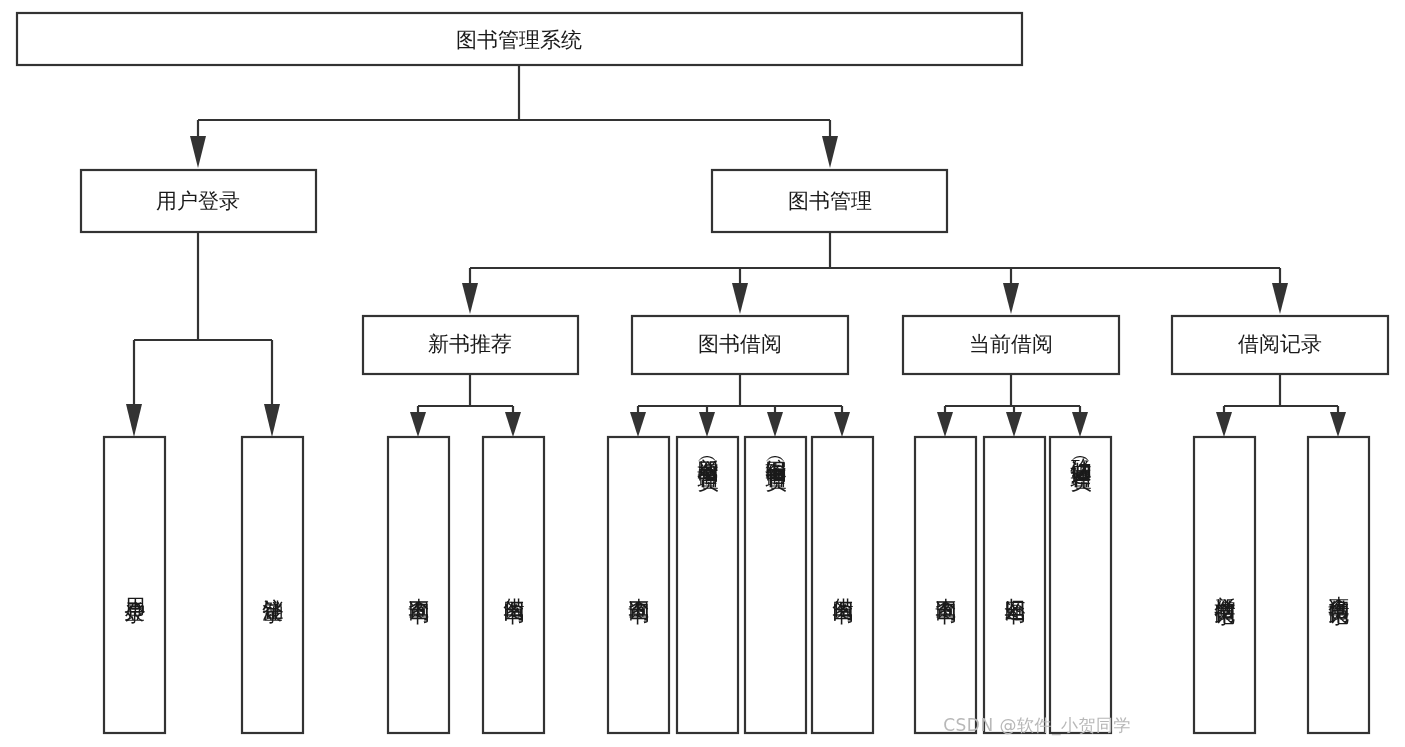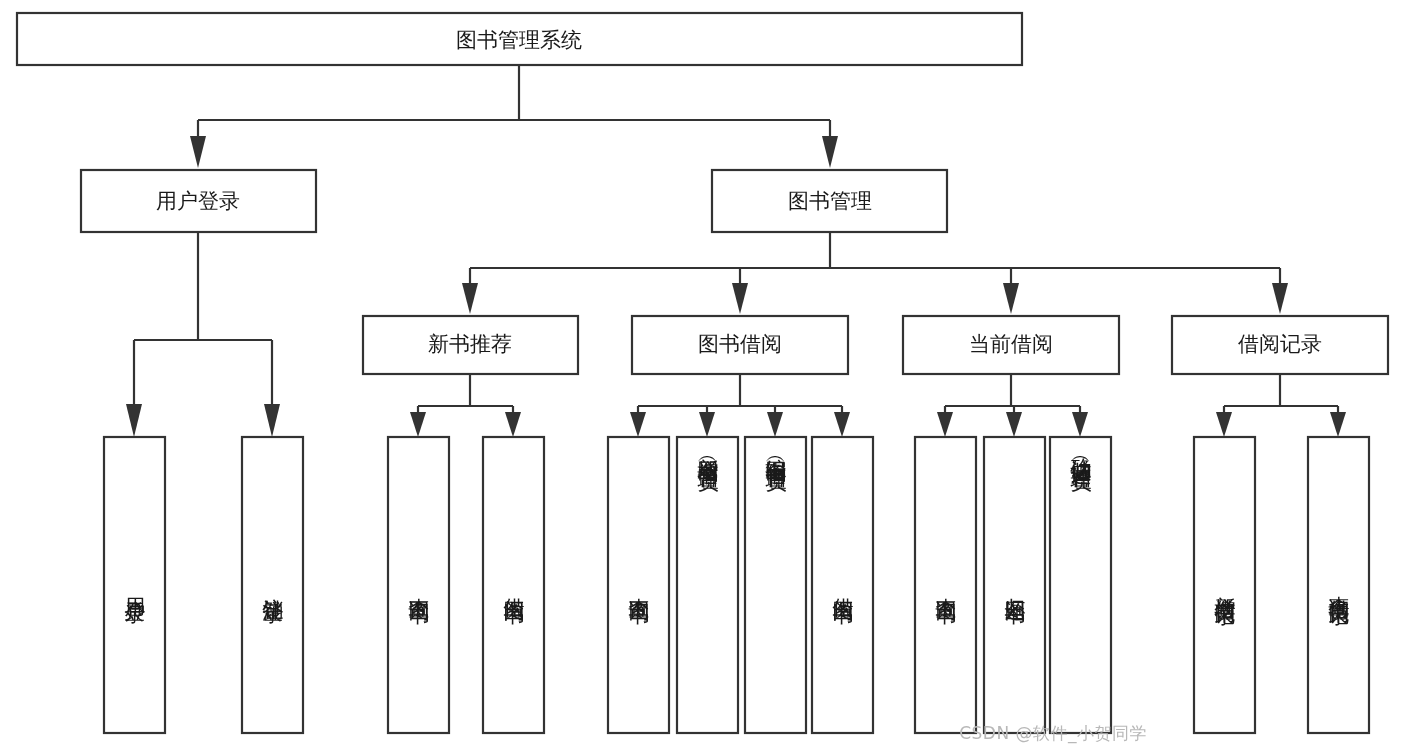--- a/index.html
+++ b/index.html
@@ -12,21 +12,20 @@
     height: 747px;
     font-family: "DejaVu Sans", "Liberation Sans", sans-serif;
     overflow: hidden;
     position: relative;
   }
   #diagram-root {
     position: relative;
     width: 1139px;
     height: 747px;
     background: #ffffff;
-    padding-left: 16px;
   }
   svg#tree-svg {
     position: absolute;
     left: 0;
     top: 0;
     width: 1405px;
     height: 747px;
     display: block;
   }
   .node-box {
@@ -65,21 +64,21 @@
     font-size: 21px;
     line-height: 1.18;
     letter-spacing: 2px;
     color: #1a1a1a;
     white-space: nowrap;
     text-align: center;
   }
   #watermark {
     position: absolute;
     right: 8px;
-    bottom: 2px;
+    bottom: 10px;
     font-family: "DejaVu Sans", "Liberation Sans", sans-serif;
     font-size: 17px;
     color: #b8b8b8;
     letter-spacing: 0.5px;
     white-space: nowrap;
   }
 </style>
 </head>
 <body>
 

